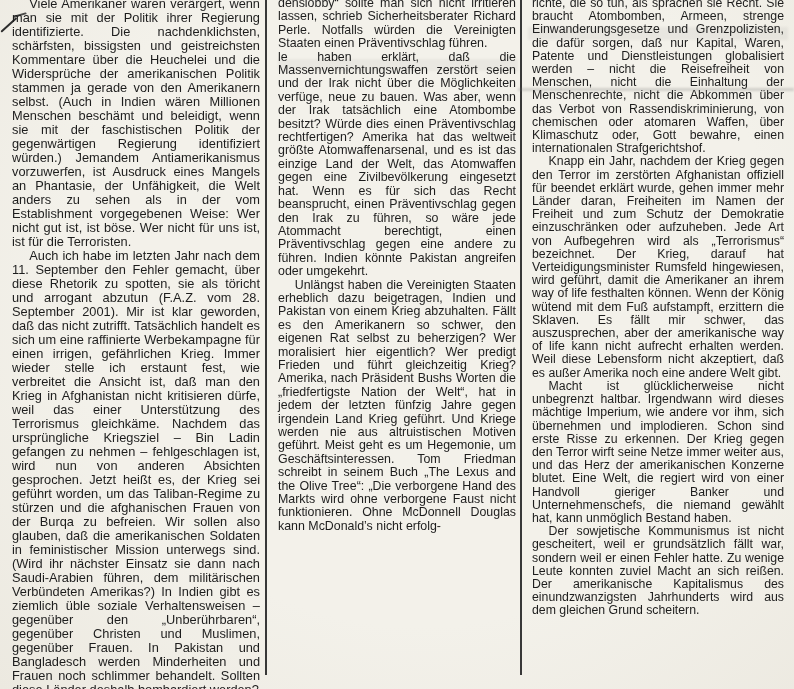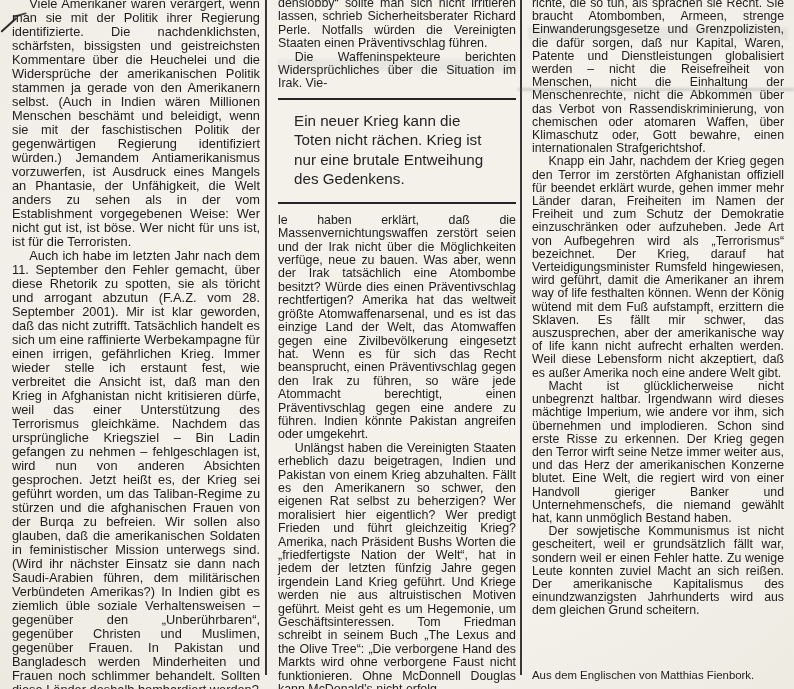--- a/index.html
+++ b/index.html
@@ -61,39 +61,34 @@
   <div class="col col-1">
       <p class="para indent">Viele Amerikaner waren verärgert, wenn man sie mit der Politik ihrer Regierung identifizierte. Die nachdenklichsten, schärfsten, bissigsten und geistreichsten Kommentare über die Heuchelei und die Widersprüche der amerikanischen Politik stammen ja gerade von den Amerikanern selbst. (Auch in Indien wären Millionen Menschen beschämt und beleidigt, wenn sie mit der faschistischen Politik der gegenwärtigen Regierung identifiziert würden.) Jemandem Antiamerikanismus vorzuwerfen, ist Ausdruck eines Mangels an Phantasie, der Unfähigkeit, die Welt anders zu sehen als in der vom Establishment vorgegebenen Weise: Wer nicht gut ist, ist böse. Wer nicht für uns ist, ist für die Terroristen.</p>
       <p class="para indent">Auch ich habe im letzten Jahr nach dem 11. September den Fehler gemacht, über diese Rhetorik zu spotten, sie als töricht und arrogant abzutun (F.A.Z. vom 28. September 2001). Mir ist klar geworden, daß das nicht zutrifft. Tatsächlich handelt es sich um eine raffinierte Werbekampagne für einen irrigen, gefährlichen Krieg. Immer wieder stelle ich erstaunt fest, wie verbreitet die Ansicht ist, daß man den Krieg in Afghanistan nicht kritisieren dürfe, weil das einer Unterstützung des Terrorismus gleichkäme. Nachdem das ursprüngliche Kriegsziel – Bin Ladin gefangen zu nehmen – fehlgeschlagen ist, wird nun von anderen Absichten gesprochen. Jetzt heißt es, der Krieg sei geführt worden, um das Taliban-Regime zu stürzen und die afghanischen Frauen von der Burqa zu befreien. Wir sollen also glauben, daß die amerikanischen Soldaten in feministischer Mission unterwegs sind. (Wird ihr nächster Einsatz sie dann nach Saudi-Arabien führen, dem militärischen Verbündeten Amerikas?) In Indien gibt es ziemlich üble soziale Verhaltensweisen – gegenüber den „Unberührbaren“, gegenüber Christen und Muslimen, gegenüber Frauen. In Pakistan und Bangladesch werden Minderheiten und Frauen noch schlimmer behandelt. Sollten diese Länder deshalb bombardiert werden?</p>
     </div>
 
   <div class="vrule vrule-1"></div>
 
   <div class="col col-2">
     <div>
         <p class="para">denslobby“ sollte man sich nicht irritieren lassen, schrieb Sicherheitsberater Richard Perle. Notfalls würden die Vereinigten Staaten einen Präventivschlag führen.</p>
-        <p class="para indent">Die Waffeninspekteure berichten Widersprüchliches über die Situation im Irak. Vie-</p>
       </div>
-    <div class="pullquote">
-      <div class="pq-text">Ein neuer Krieg kann die Toten nicht rächen. Krieg ist nur eine brutale Entweihung des Gedenkens.</div>
-    </div>
     <div>
         <p class="para">le haben erklärt, daß die Massenvernichtungswaffen zerstört seien und der Irak nicht über die Möglichkeiten verfüge, neue zu bauen. Was aber, wenn der Irak tatsächlich eine Atombombe besitzt? Würde dies einen Präventivschlag rechtfertigen? Amerika hat das weltweit größte Atomwaffenarsenal, und es ist das einzige Land der Welt, das Atomwaffen gegen eine Zivilbevölkerung eingesetzt hat. Wenn es für sich das Recht beansprucht, einen Präventivschlag gegen den Irak zu führen, so wäre jede Atommacht berechtigt, einen Präventivschlag gegen eine andere zu führen. Indien könnte Pakistan angreifen oder umgekehrt.</p>
         <p class="para indent">Unlängst haben die Vereinigten Staaten erheblich dazu beigetragen, Indien und Pakistan von einem Krieg abzuhalten. Fällt es den Amerikanern so schwer, den eigenen Rat selbst zu beherzigen? Wer moralisiert hier eigentlich? Wer predigt Frieden und führt gleichzeitig Krieg? Amerika, nach Präsident Bushs Worten die „friedfertigste Nation der Welt“, hat in jedem der letzten fünfzig Jahre gegen irgendein Land Krieg geführt. Und Kriege werden nie aus altruistischen Motiven geführt. Meist geht es um Hegemonie, um Geschäftsinteressen. Tom Friedman schreibt in seinem Buch „The Lexus and the Olive Tree“: „Die verborgene Hand des Markts wird ohne verborgene Faust nicht funktionieren. Ohne McDonnell Douglas kann McDonald’s nicht erfolg-</p>
       </div>
   </div>
 
   <div class="vrule vrule-2"></div>
 
   <div class="col col-3">
       <p class="para">richte, die so tun, als sprächen sie Recht. Sie braucht Atombomben, Armeen, strenge Einwanderungsgesetze und Grenzpolizisten, die dafür sorgen, daß nur Kapital, Waren, Patente und Dienstleistungen globalisiert werden – nicht die Reisefreiheit von Menschen, nicht die Einhaltung der Menschenrechte, nicht die Abkommen über das Verbot von Rassendiskriminierung, von chemischen oder atomaren Waffen, über Klimaschutz oder, Gott bewahre, einen internationalen Strafgerichtshof.</p>
       <p class="para indent">Knapp ein Jahr, nachdem der Krieg gegen den Terror im zerstörten Afghanistan offiziell für beendet erklärt wurde, gehen immer mehr Länder daran, Freiheiten im Namen der Freiheit und zum Schutz der Demokratie einzuschränken oder aufzuheben. Jede Art von Aufbegehren wird als „Terrorismus“ bezeichnet. Der Krieg, darauf hat Verteidigungsminister Rumsfeld hingewiesen, wird geführt, damit die Amerikaner an ihrem way of life festhalten können. Wenn der König wütend mit dem Fuß aufstampft, erzittern die Sklaven. Es fällt mir schwer, das auszusprechen, aber der amerikanische way of life kann nicht aufrecht erhalten werden. Weil diese Lebensform nicht akzeptiert, daß es außer Amerika noch eine andere Welt gibt.</p>
       <p class="para indent">Macht ist glücklicherweise nicht unbegrenzt haltbar. Irgendwann wird dieses mächtige Imperium, wie andere vor ihm, sich übernehmen und implodieren. Schon sind erste Risse zu erkennen. Der Krieg gegen den Terror wirft seine Netze immer weiter aus, und das Herz der amerikanischen Konzerne blutet. Eine Welt, die regiert wird von einer Handvoll gieriger Banker und Unternehmenschefs, die niemand gewählt hat, kann unmöglich Bestand haben.</p>
       <p class="para indent">Der sowjetische Kommunismus ist nicht gescheitert, weil er grundsätzlich fällt war, sondern weil er einen Fehler hatte. Zu wenige Leute konnten zuviel Macht an sich reißen. Der amerikanische Kapitalismus des einundzwanzigsten Jahrhunderts wird aus dem gleichen Grund scheitern.</p>
     </div>
 
-  <div class="credit">Aus dem Englischen von Matthias Fienbork.</div>
 
   <div class="smudge smudge-1"></div>
   <div class="smudge smudge-2"></div>
   <div class="smudge smudge-3"></div>
 
 </div>
 
 </body></html>

